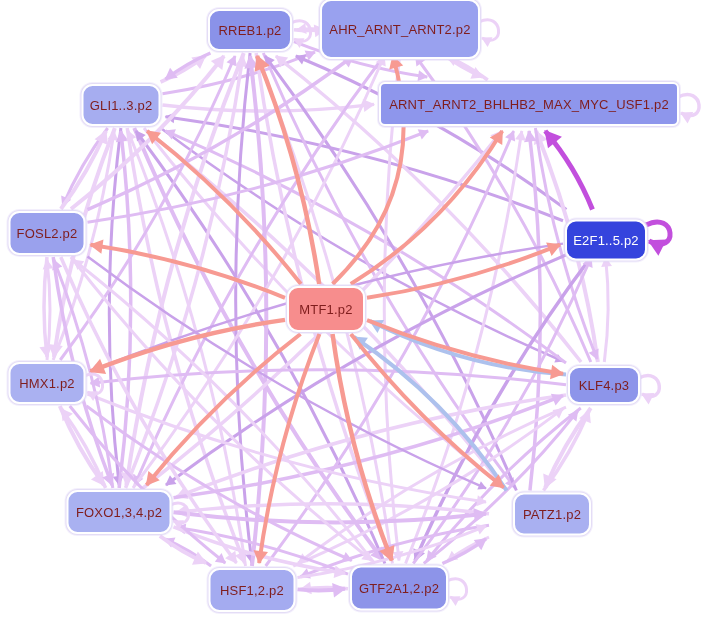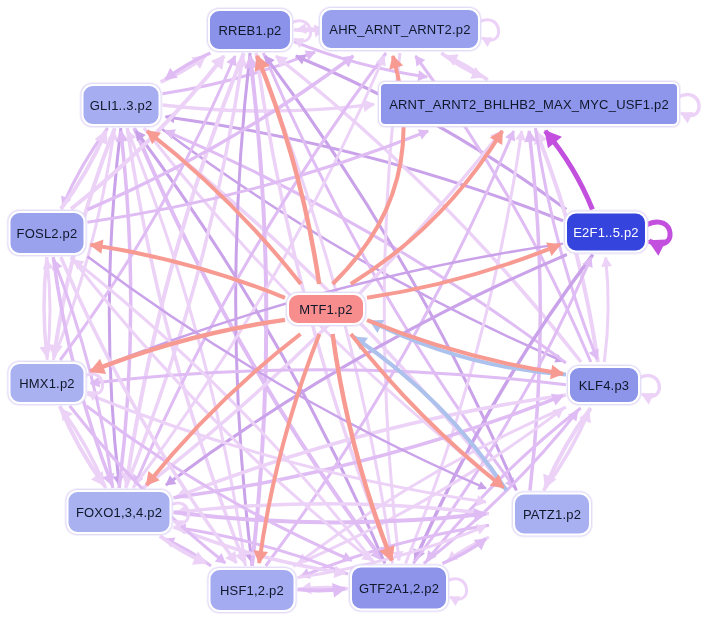--- a/index.html
+++ b/index.html
@@ -6,21 +6,21 @@
   .canvas{
     position:relative;width:710px;height:617px;background:#ffffff;overflow:hidden;
     font-family:"Liberation Sans", sans-serif;
   }
   .edges{position:absolute;left:0;top:0;width:710px;height:617px;}
   .node{
     position:absolute;transform:translate(-50%,-50%);
     display:flex;align-items:center;justify-content:center;
     border-radius:11px;border:2px solid #ffffff;
     box-shadow:0 0 0 1px #e4ddf6, 0 0 0 2px rgba(220,210,245,.35);
-    font-size:13px;color:#0f172a;white-space:nowrap;box-sizing:border-box;
+    font-size:13px;color:#7f1d1d;white-space:nowrap;box-sizing:border-box;
     cursor:pointer;user-select:none;letter-spacing:.2px;
   }
 </style>
 </head>
 <body>
 
 <div class="canvas">
   <svg class="edges" xmlns="http://www.w3.org/2000/svg">
       <defs>
         <marker id="arr-lav1" viewBox="0 0 6 6" refX="4.6" refY="3" markerWidth="4.2" markerHeight="4.2" orient="auto" markerUnits="strokeWidth">
@@ -149,26 +149,26 @@
       <path d="M 678 97 C 704 84, 707 126, 681 113" fill="none" stroke="#ecd2f7" stroke-width="3.5" marker-end="url(#arr-lav1)"></path>
       <path d="M 646 225 C 676 210, 679 256, 649 241" fill="none" stroke="#c24fdd" stroke-width="5" marker-end="url(#arr-magenta)"></path>
       <path d="M 639 378 C 664 365.5, 667 406.5, 642 394" fill="none" stroke="#ecd2f7" stroke-width="3.5" marker-end="url(#arr-lav1)"></path>
       <path d="M 568 507 C 593 494.5, 596 535.5, 571 523" fill="none" stroke="#ecd2f7" stroke-width="3.5" marker-end="url(#arr-lav1)"></path>
       <path d="M 447 581 C 471 569, 474 609, 450 597" fill="none" stroke="#ecd2f7" stroke-width="3" marker-end="url(#arr-lav1)"></path>
       <path d="M 170.5 505 C 192.5 494, 195.5 532, 173.5 521" fill="none" stroke="#ecd2f7" stroke-width="3" marker-end="url(#arr-lav1)"></path>
       <path d="M 84.5 376 C 106.5 365, 109.5 403, 87.5 392" fill="none" stroke="#ecd2f7" stroke-width="3" marker-end="url(#arr-lav1)"></path>
     </svg>
   <div id="nodes-layer">
       <div class="node" style="left: 250px; top: 30px; width: 84px; height: 42px; background: rgb(138, 146, 233);">RREB1.p2</div>
-      <div class="node" style="left: 400px; top: 29px; width: 160px; height: 42px; background: rgb(153, 161, 239);">AHR_ARNT_ARNT2.p2</div>
+      <div class="node" style="left: 400px; top: 29px; width: 160px; height: 60px; background: rgb(153, 161, 239);">AHR_ARNT_ARNT2.p2</div>
       <div class="node" style="left: 529px; top: 104px; width: 300px; height: 44px; background: rgb(142, 150, 236); border-radius: 6px;">ARNT_ARNT2_BHLHB2_MAX_MYC_USF1.p2</div>
-      <div class="node" style="left: 606px; top: 232px; width: 82px; height: 41px; background: rgb(53, 68, 221); color: rgb(255, 255, 255);">E2F1..5.p2</div>
+      <div class="node" style="left: 606px; top: 240px; width: 82px; height: 41px; background: rgb(53, 68, 221); color: rgb(255, 255, 255);">E2F1..5.p2</div>
       <div class="node" style="left: 604px; top: 385px; width: 72px; height: 38px; background: rgb(141, 149, 234);">KLF4.p3</div>
       <div class="node" style="left: 552px; top: 514px; width: 78px; height: 43px; background: rgb(169, 176, 241);">PATZ1.p2</div>
       <div class="node" style="left: 399px; top: 588px; width: 98px; height: 45px; background: rgb(141, 148, 233);">GTF2A1,2.p2</div>
       <div class="node" style="left: 252px; top: 590px; width: 87px; height: 44px; background: rgb(164, 171, 240);">HSF1,2.p2</div>
       <div class="node" style="left: 119px; top: 512px; width: 105px; height: 44px; background: rgb(169, 177, 241);">FOXO1,3,4.p2</div>
       <div class="node" style="left: 47px; top: 383px; width: 77px; height: 42px; background: rgb(170, 177, 241);">HMX1.p2</div>
       <div class="node" style="left: 47px; top: 233px; width: 77px; height: 44px; background: rgb(154, 161, 237);">FOSL2.p2</div>
       <div class="node" style="left: 121px; top: 105px; width: 79px; height: 42px; background: rgb(166, 173, 240);">GLI1..3.p2</div>
-      <div class="node" style="left: 326px; top: 309px; width: 78px; height: 32px; background: rgb(247, 141, 141);">MTF1.p2</div>
+      <div class="node" style="left: 326px; top: 309px; width: 78px; height: 46px; background: rgb(247, 141, 141);">MTF1.p2</div>
     </div>
 </div>
 
 </body></html>

